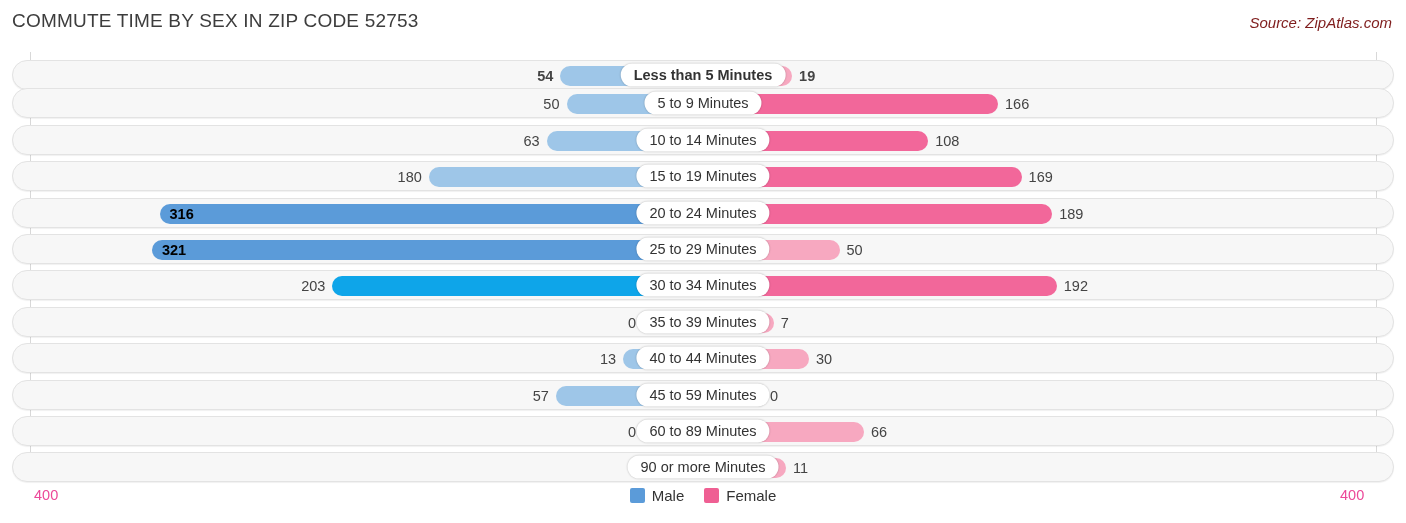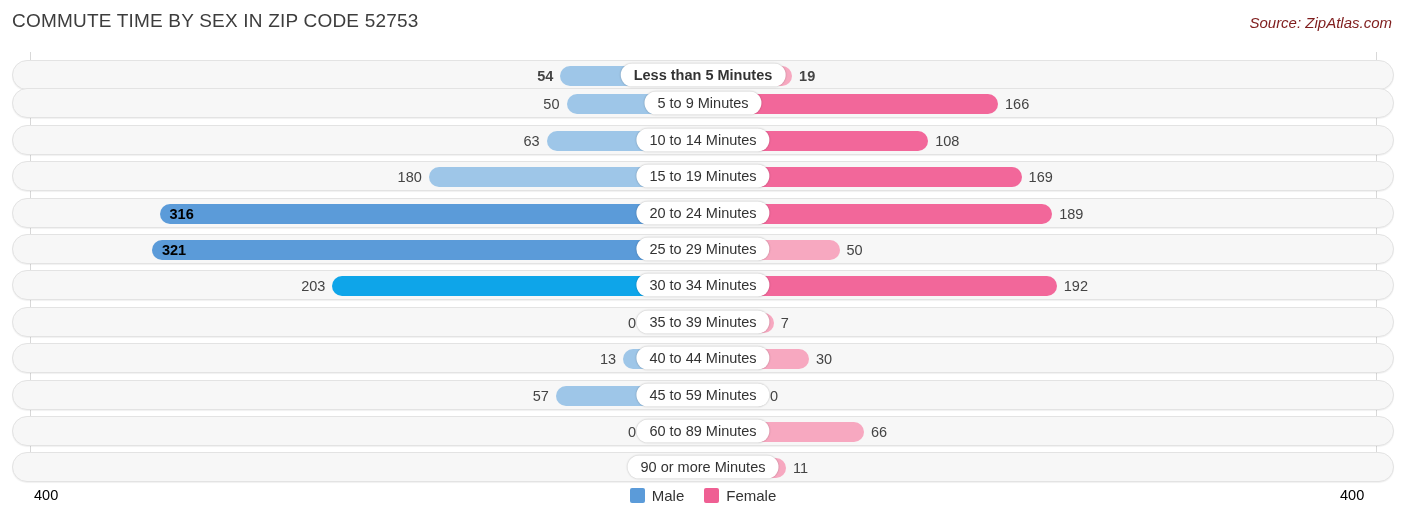--- a/index.html
+++ b/index.html
@@ -106,21 +106,21 @@
     white-space: nowrap;
     box-shadow: 0 0 2px rgba(0,0,0,.28);
     z-index: 3;
   }
 
   
   #axis-left, #axis-right {
     position: absolute;
     top: 487px;
     font-size: 14.5px;
-    color: #000000;
+    color: #ec4899;
   }
   #axis-left  { left: 34px; }
   #axis-right { left: 1340px; }
 
   #legend {
     position: absolute;
     top: 487px;
     left: 0;
     width: 1406px;
     display: flex;

